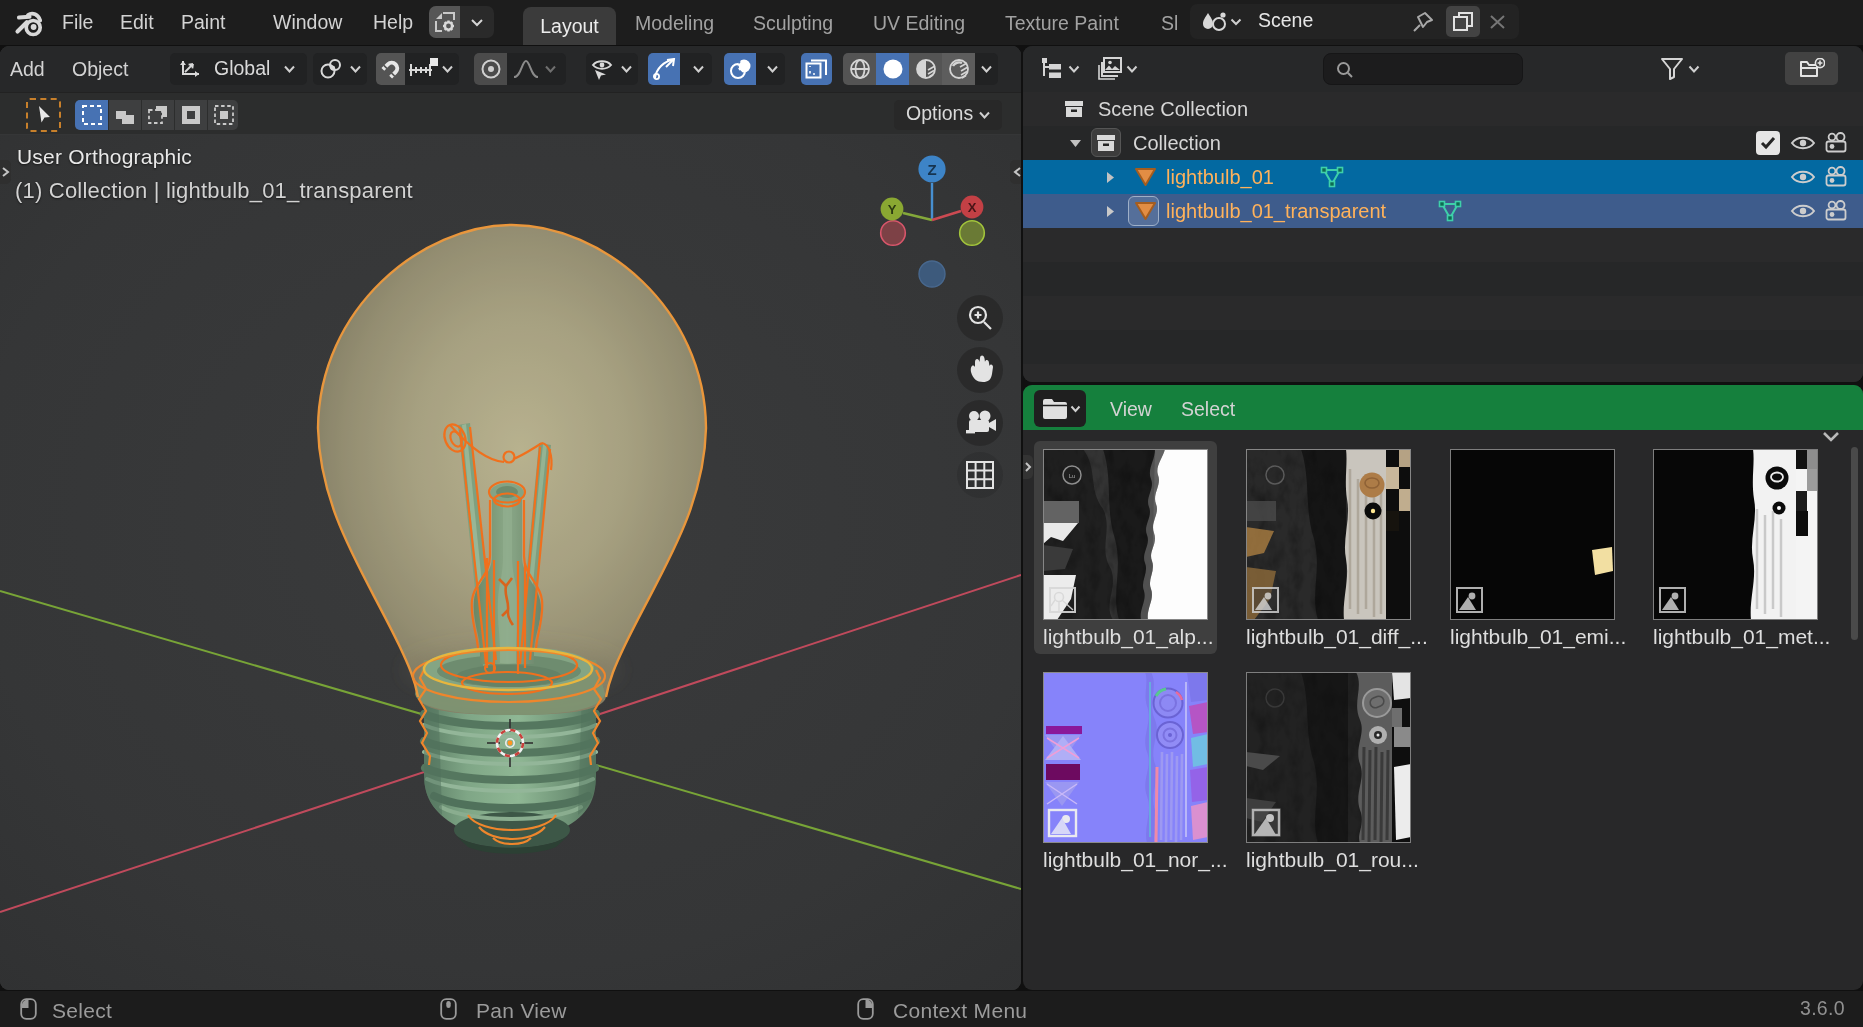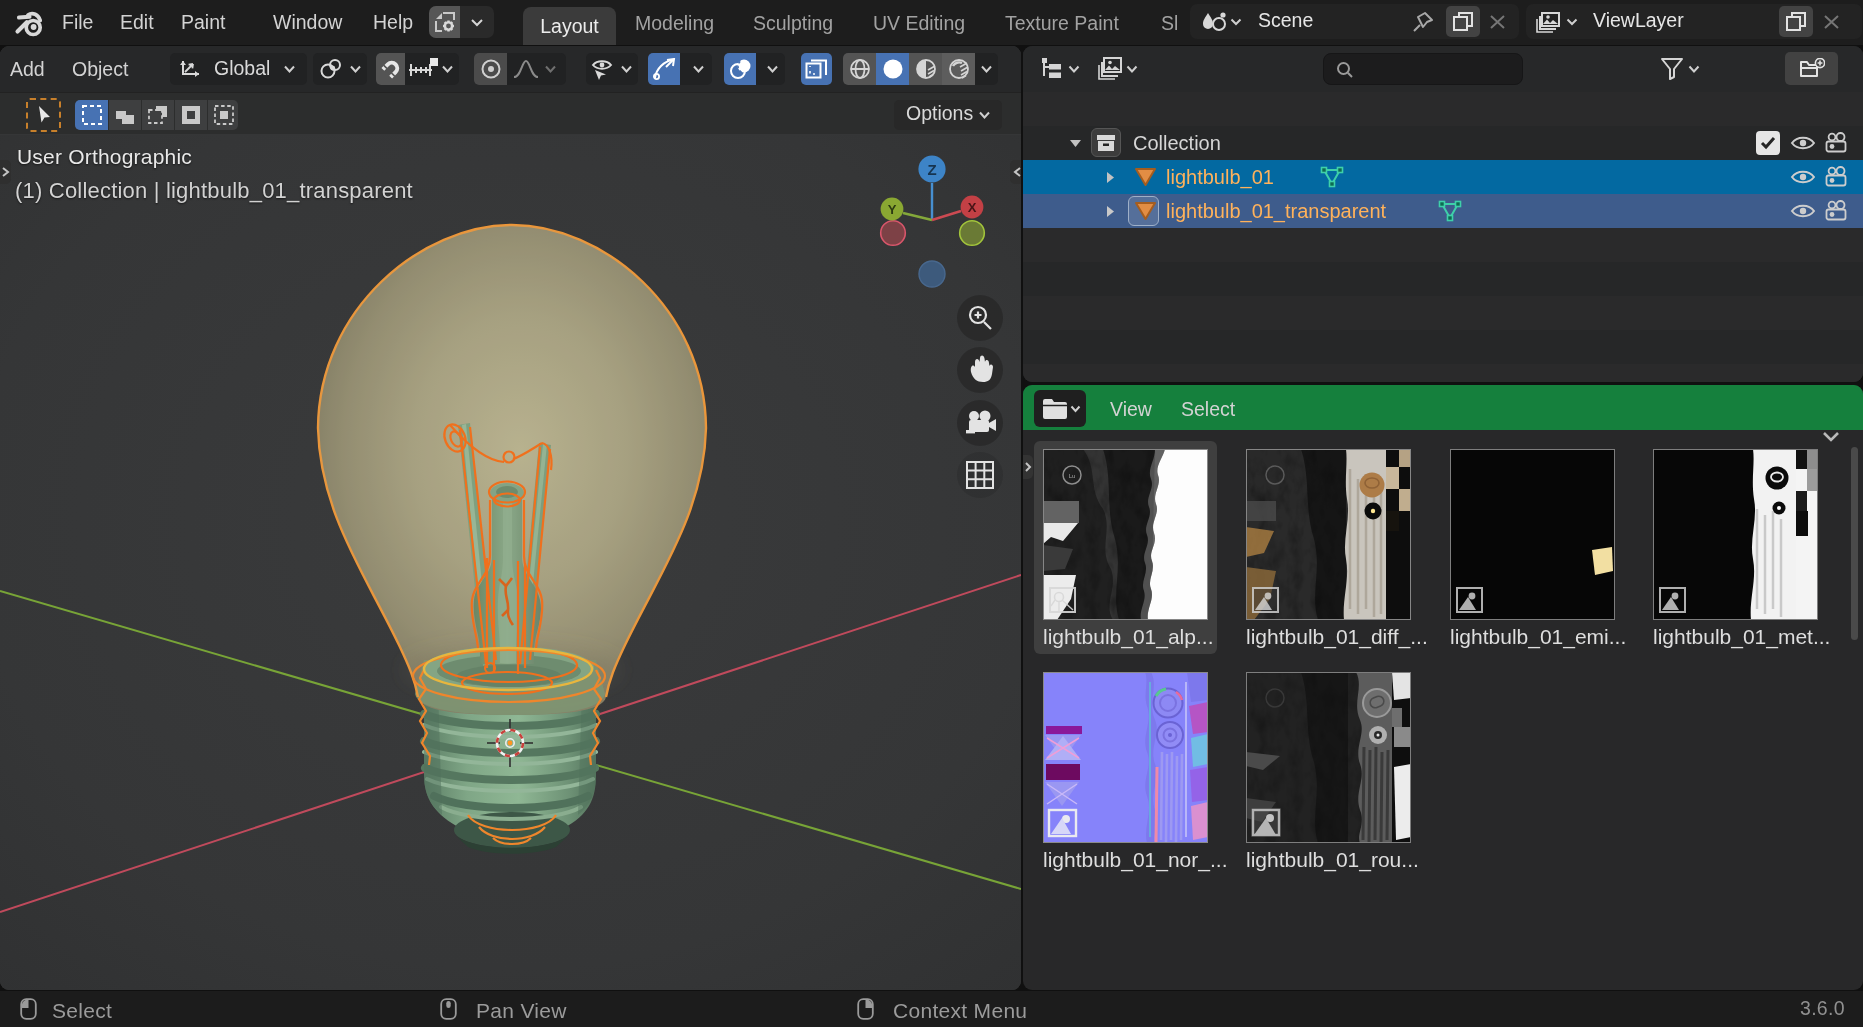--- a/index.html
+++ b/index.html
@@ -98,41 +98,20 @@
       <div class="abs" style="left:256px;top:2px;width:34px;height:31px;background:#434343;border-radius:5px;"></div>
       <svg class="abs" style="left:262px;top:7px" width="22" height="21" viewBox="0 0 22 21">
         <path d="M7,5 L7,2 L20,2 L20,15 L16,15" fill="none" stroke="#e3e3e3" stroke-width="2"></path>
         <rect x="2" y="6" width="13" height="13" fill="none" stroke="#e3e3e3" stroke-width="2"></rect>
       </svg>
       <svg class="abs" style="left:299px;top:10px" width="17" height="16" viewBox="0 0 17 16">
         <path d="M2,2 L15,14 M15,2 L2,14" stroke="#767676" stroke-width="2"></path>
       </svg>
     </div>
 
-    <div class="abs" style="left:1526px;top:4px;width:336px;height:35px;background:#232323;border-radius:7px;">
-      <svg class="abs" style="left:10px;top:7px" width="25" height="22" viewBox="0 0 25 22">
-        <rect x="6" y="2" width="17" height="13" fill="none" stroke="#d8d8d8" stroke-width="2"></rect>
-        <path d="M4,5 L4,18 L20,18" fill="none" stroke="#d8d8d8" stroke-width="2"></path>
-        <path d="M1,8 L1,21 L17,21" fill="none" stroke="#d8d8d8" stroke-width="1.6"></path>
-        <circle cx="12" cy="6" r="1.8" fill="#d8d8d8"></circle>
-        <path d="M7,13 L11,8.5 L14,12 L17,9 L22,13 Z" fill="#d8d8d8"></path>
-      </svg>
-      <svg class="abs" style="left:40px;top:14px" width="12" height="8" viewBox="0 0 12 8">
-        <path d="M1.5,1.5 L6,6 L10.5,1.5" stroke="#cfcfcf" stroke-width="2" fill="none"></path>
-      </svg>
-      <div class="abs" style="left:67px;top:5px;font-size:19.5px;color:#e6e6e6;">ViewLayer</div>
-      <div class="abs" style="left:253px;top:2px;width:34px;height:31px;background:#434343;border-radius:5px;"></div>
-      <svg class="abs" style="left:259px;top:7px" width="22" height="21" viewBox="0 0 22 21">
-        <path d="M7,5 L7,2 L20,2 L20,15 L16,15" fill="none" stroke="#e3e3e3" stroke-width="2"></path>
-        <rect x="2" y="6" width="13" height="13" fill="none" stroke="#e3e3e3" stroke-width="2"></rect>
-      </svg>
-      <svg class="abs" style="left:297px;top:10px" width="17" height="16" viewBox="0 0 17 16">
-        <path d="M2,2 L15,14 M15,2 L2,14" stroke="#767676" stroke-width="2"></path>
-      </svg>
-    </div>
   </div>
 
   <div class="abs" id="viewport">
     <div class="abs" id="vcontent" style="left:0;top:89px;width:1021px;height:855px;">
     <svg width="1021" height="855" viewBox="0 135 1021 855">
       <defs>
         <filter id="softblur" x="-50%" y="-50%" width="200%" height="200%">
           <feGaussianBlur stdDeviation="10"></feGaussianBlur>
         </filter>
         <radialGradient id="vpbg" cx="0.5" cy="0.45" r="0.75">
@@ -531,20 +510,27 @@
       </div>
     </div>
     <div class="abs" style="left:0;top:46px;width:840px;height:34px;background:#2a2a2b;"></div>
     <div class="abs" style="left:0;top:114px;width:840px;height:34px;background:#2a2a2b;"></div>
     <div class="abs" style="left:0;top:182px;width:840px;height:34px;background:#2a2a2b;"></div>
     <div class="abs" style="left:0;top:250px;width:840px;height:34px;background:#2a2a2b;"></div>
     <div class="abs" style="left:0;top:318px;width:840px;height:18px;background:#2a2a2b;"></div>
 
     <div class="abs" style="left:76px;top:114px;width:1px;height:68px;background:rgba(255,255,255,0.09);"></div>
 
+    <div class="orow" style="top:46px;">
+      <svg class="abs" style="left:40px;top:7px" width="22" height="20" viewBox="0 0 22 20">
+        <path d="M2,2 h18 v5 h-18 z M3,8 h16 v10 h-16 z" fill="#d9d9d9"></path>
+        <path d="M8,10.5 h6 v2.5 h-6 z" fill="#262626"></path>
+      </svg>
+      <div class="abs" style="left:75px;top:6px;">Scene Collection</div>
+    </div>
     <div class="orow" style="top:80px;">
       <svg class="abs" style="left:46px;top:12px" width="13" height="10" viewBox="0 0 13 10">
           <path d="M1,2 L12,2 L6.5,9 Z" fill="#c2c2c2"></path>
         </svg>
       <div class="abs" style="left:68px;top:2px;width:30px;height:29px;background:#3c3c3c;border:1px solid #565656;border-radius:6px;"></div>
       <svg class="abs" style="left:72px;top:7px" width="22" height="20" viewBox="0 0 22 20">
         <path d="M2,2 h18 v5 h-18 z M3,8 h16 v10 h-16 z" fill="#d9d9d9"></path>
         <path d="M8,10.5 h6 v2.5 h-6 z" fill="#262626"></path>
       </svg>
       <div class="abs" style="left:110px;top:6px;">Collection</div>

